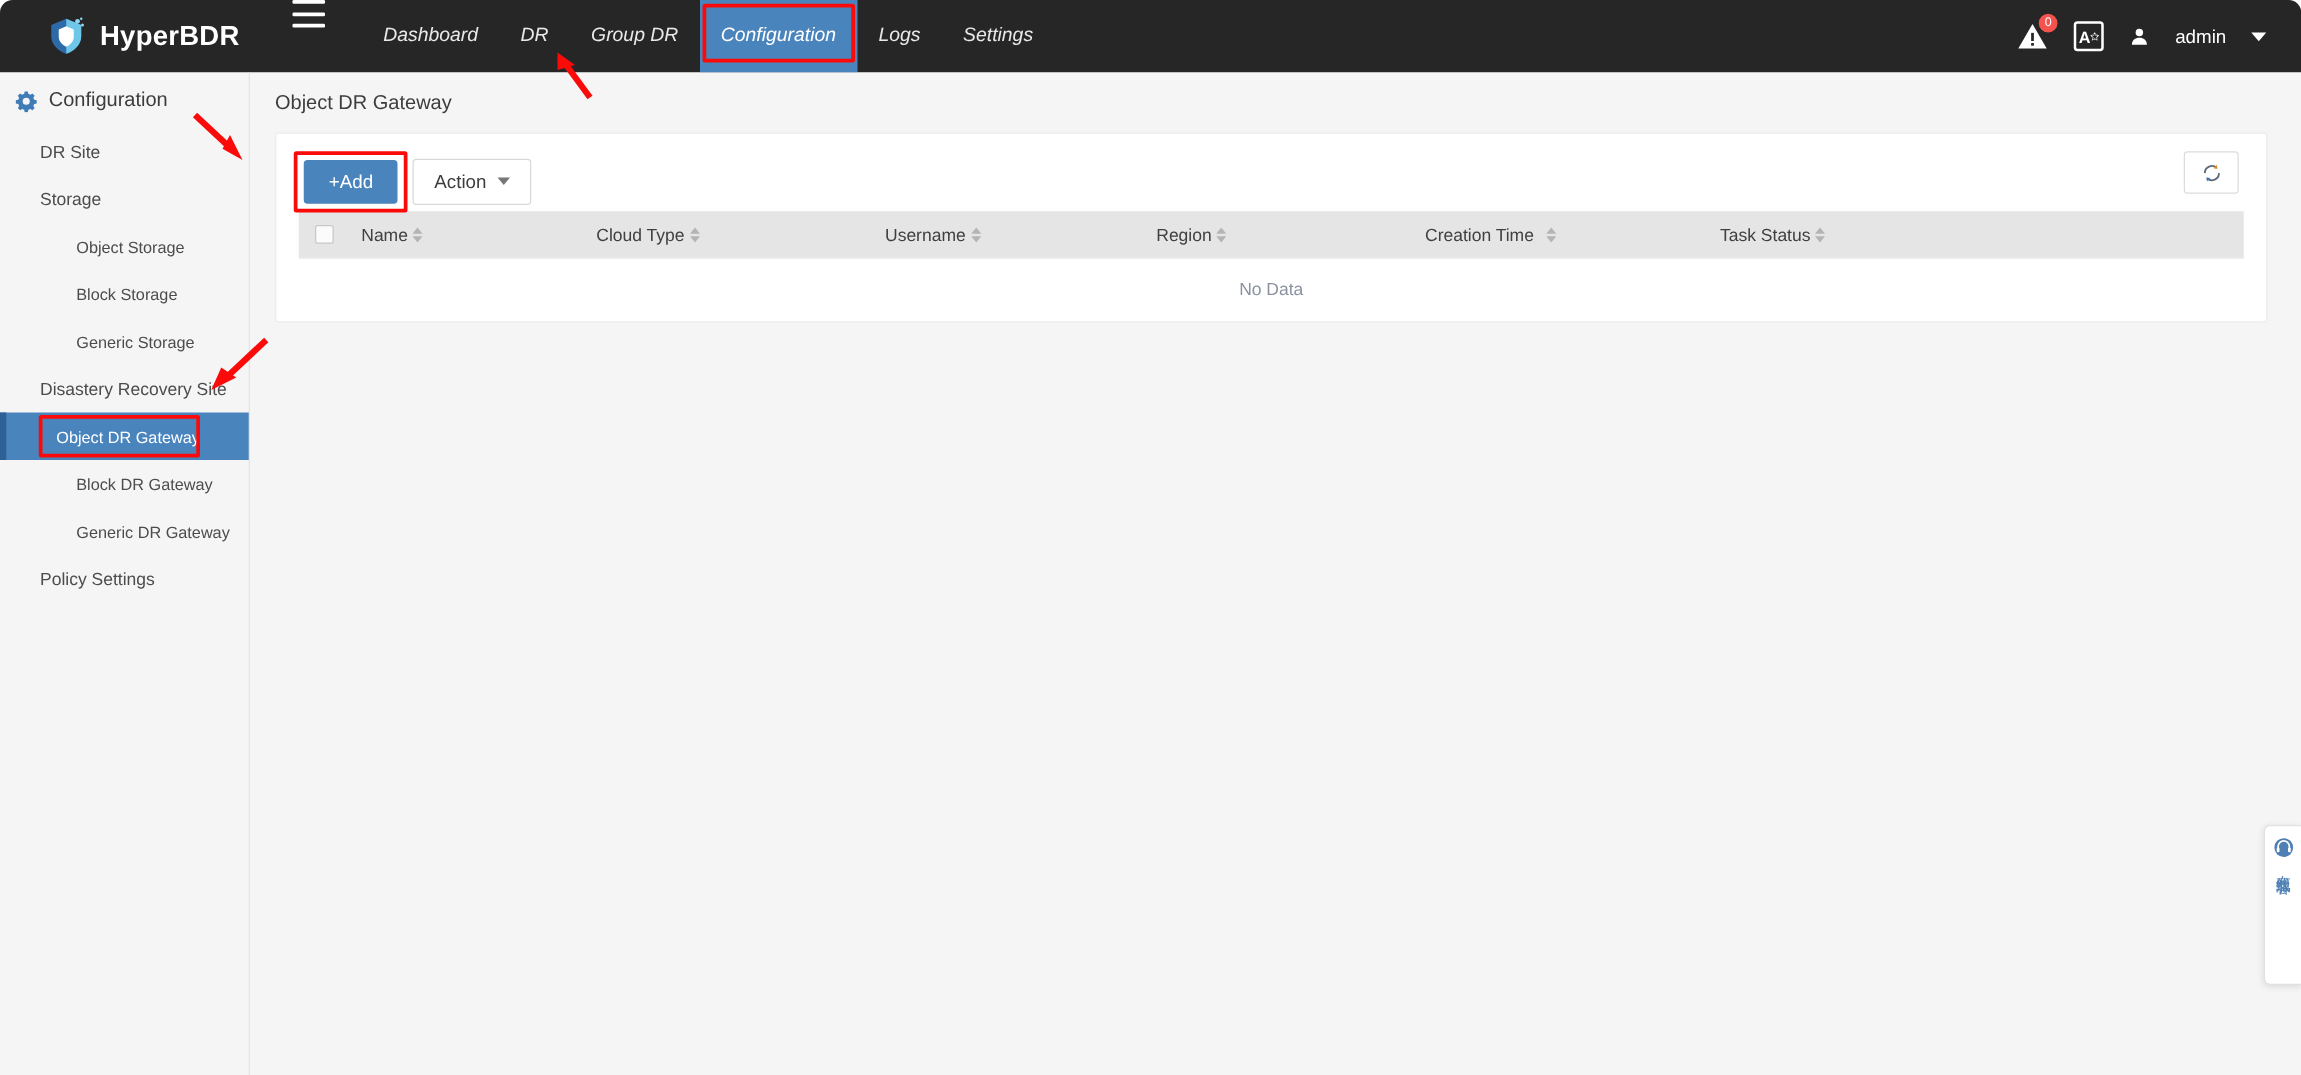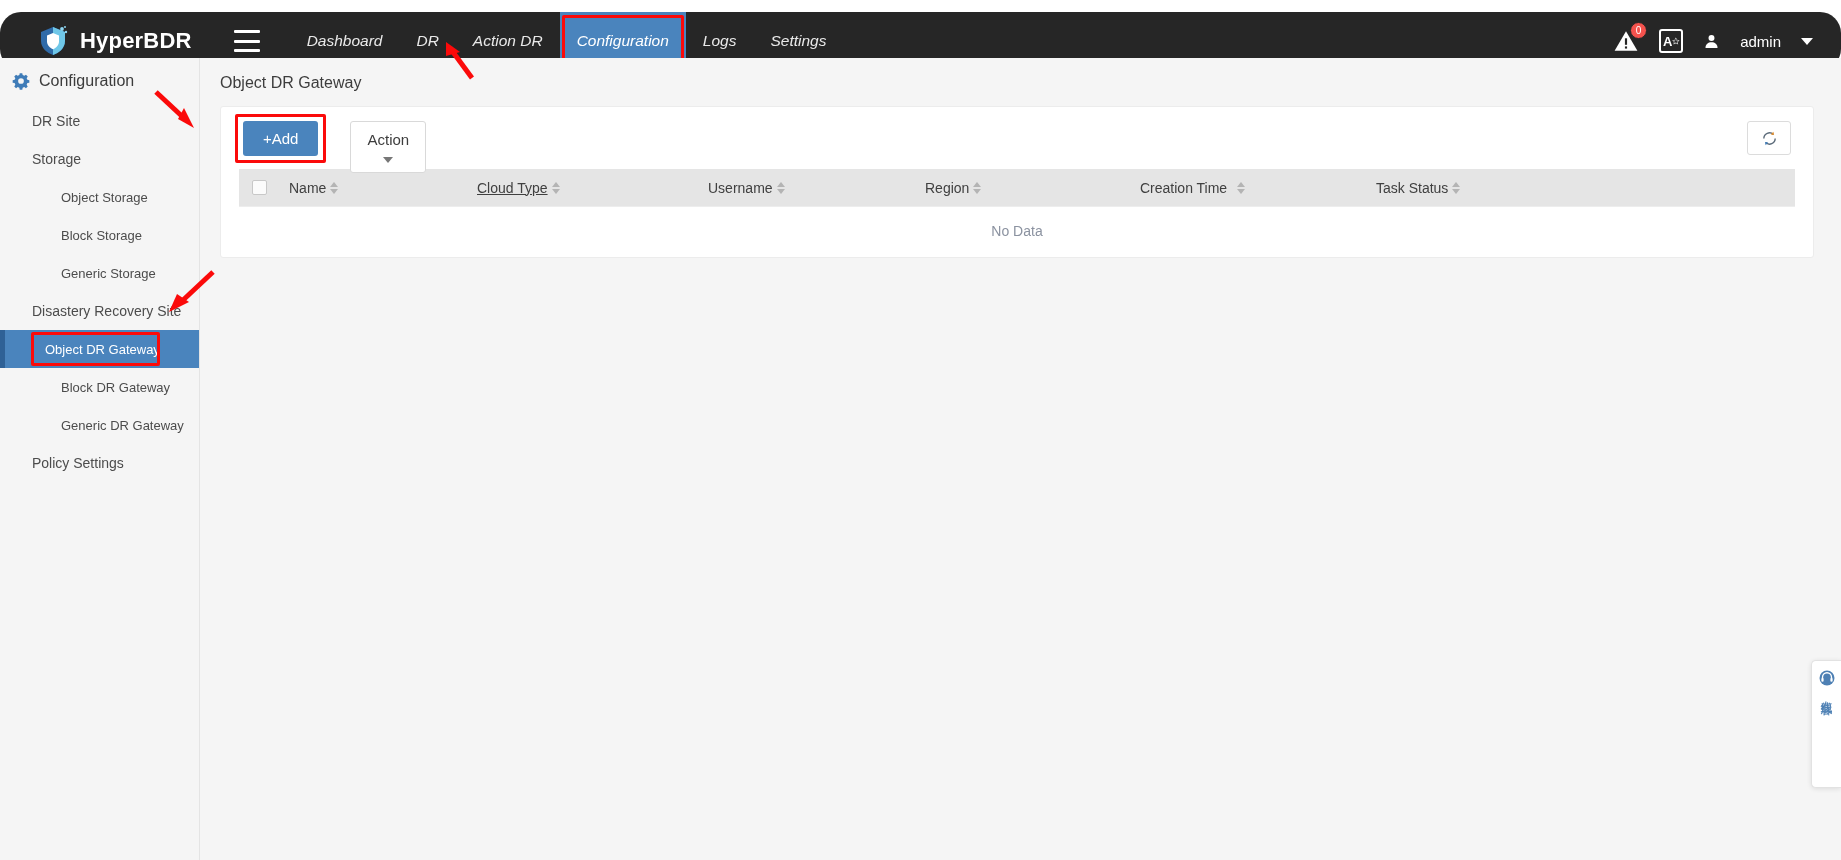--- a/index.html
+++ b/index.html
@@ -4,23 +4,23 @@
 <style>
   * { box-sizing: border-box; margin: 0; padding: 0; }
   html, body {
     width: 1841px; height: 860px;
     font-family: "Liberation Sans", sans-serif;
     background: #ffffff; overflow: hidden;
   }
 
   
   .topbar {
-    position: absolute; top: 12px; left: 0; width: 1841px; height: 58px;
-    background: #262626; display: flex; align-items: center;
-    border-top-left-radius: 10px; border-top-right-radius: 10px; border-radius: 21px;
+    position: absolute; top: 0; left: 0; width: 1841px; height: 58px;
+    background: #262626; display: flex; 
+    border-top-left-radius: 10px; border-top-right-radius: 10px;
   }
   .brand { display: flex; align-items: center; margin-left: 36px; }
   .brand-logo { width: 34px; height: 34px; }
   .brand-name {
     color: #ffffff; font-size: 22px; font-weight: bold;
     margin-left: 10px; letter-spacing: .2px;
   }
   .hamburger {
     margin-left: 42px; width: 26px; height: 22px;
     display: flex; flex-direction: column; justify-content: space-between;
@@ -84,29 +84,29 @@
   }
 
   
   .main { position: absolute; top: 58px; left: 200px; width: 1641px; height: 802px; background: #f5f5f5; }
   .page-title { font-size: 16px; color: #3d3d3d; padding: 16px 0 0 20px; }
 
   .card {
     position: absolute; top: 48px; left: 20px; width: 1594px; height: 152px;
     background: #ffffff; border: 1px solid #ececec; border-radius: 3px;
   }
-  .toolbar { display: flex; align-items: flex-start; padding: 14px 0 0 22px; height: 62px; gap: 20px; }
+  .toolbar { display: flex; align-items: center; padding: 14px 0 0 22px; height: 62px; }
   .btn-add {
     background: #4a84bd; color: #fff; border: none; border-radius: 3px;
     font-size: 15px; padding: 9px 20px; cursor: pointer; font-family: inherit;
   }
   .btn-action {
     background: #fff; color: #3d3d3d; border: 1px solid #d9d9d9; border-radius: 3px;
     font-size: 15px; padding: 9px 16px; margin-left: 12px; cursor: pointer;
-    display: flex; align-items: center; gap: 9px; font-family: inherit; flex-direction: column;
+    display: flex; align-items: center; gap: 9px; font-family: inherit;
   }
   .chev { width:0;height:0;border-left:5px solid transparent;border-right:5px solid transparent;border-top:6px solid #777; }
   .btn-refresh {
     position:absolute; right: 22px; top: 14px; width: 44px; height: 34px;
     background:#fff; border:1px solid #dcdcdc; border-radius:3px; cursor:pointer;
     display:flex; align-items:center; justify-content:center;
   }
 
   .thead {
     display: flex; align-items: center; height: 38px; background: #e5e5e5;
@@ -162,21 +162,21 @@
 
   <div class="hamburger">
     <span></span>
     <span></span>
     <span></span>
   </div>
 
   <div class="nav-items">
     <div class="nav-item">Dashboard</div>
     <div class="nav-item">DR</div>
-    <div class="nav-item">Action DR</div>
+    <div class="nav-item">Group DR</div>
     <div class="nav-item-wrap">
       <div class="nav-item active">Configuration</div>
       <div class="redbox" style="left:2px;top:3px;right:2px;bottom:8px;"></div>
     </div>
     <div class="nav-item">Logs</div>
     <div class="nav-item">Settings</div>
   </div>
 
   <div class="topbar-right">
     <div class="alert-wrap">
@@ -254,21 +254,21 @@
 
     <div class="thead">
       <div class="chk"></div>
       <div class="th" style="width:188px;">
         <span>Name</span>
         <span class="sorter">
             <i class="up"></i>
             <i class="down"></i>
           </span>
       </div>
-      <div class="th" style="width:231px;text-decoration:underline;">
+      <div class="th" style="width:231px;">
         <span>Cloud Type</span>
         <span class="sorter">
             <i class="up"></i>
             <i class="down"></i>
           </span>
       </div>
       <div class="th" style="width:217px;">
         <span>Username</span>
         <span class="sorter">
             <i class="up"></i>

